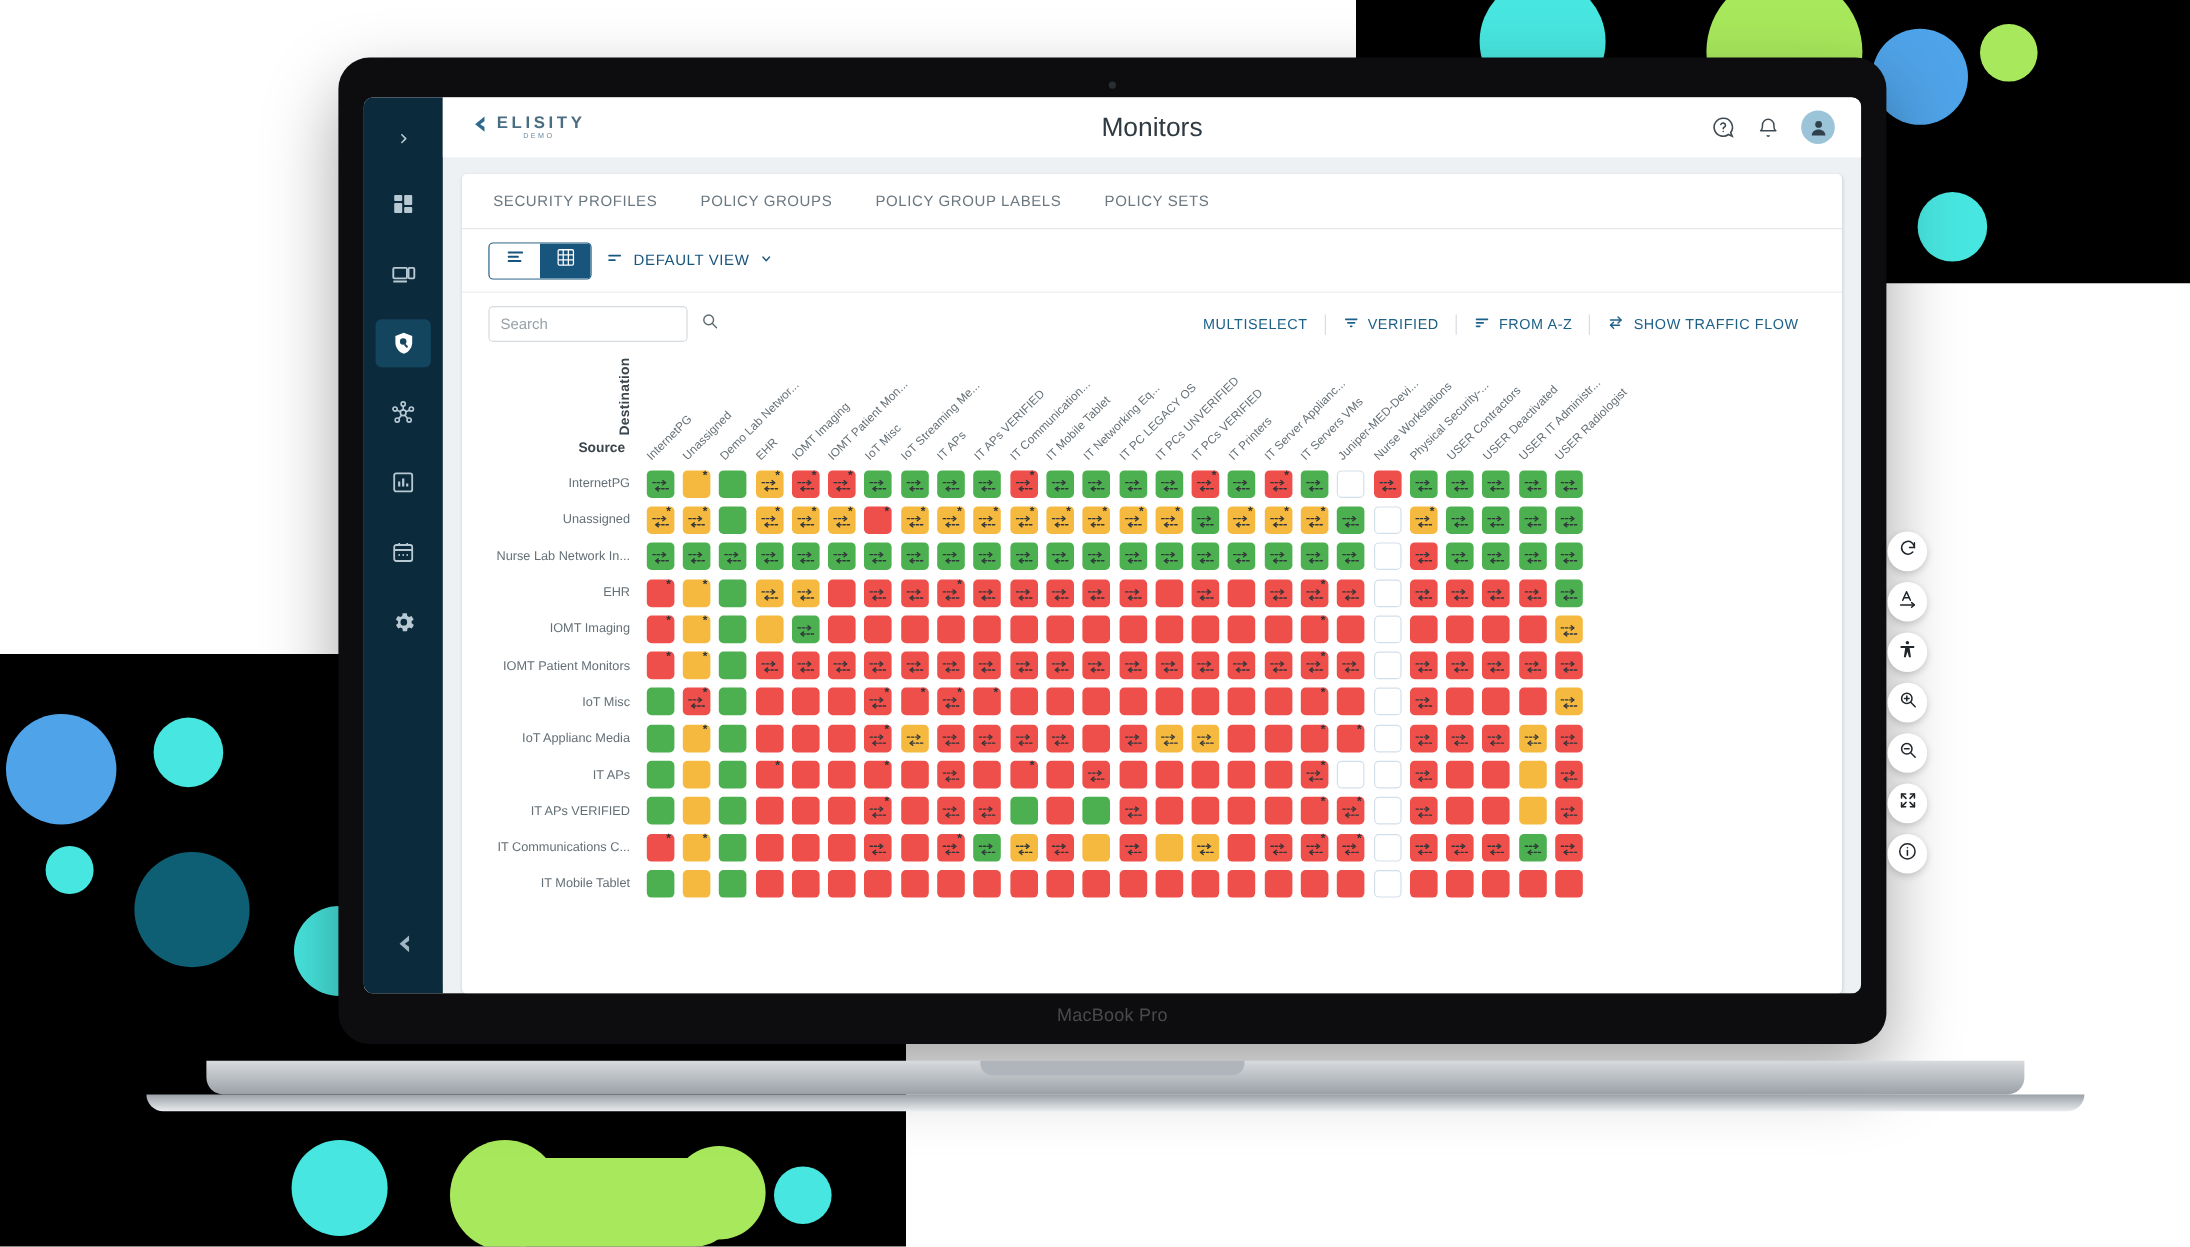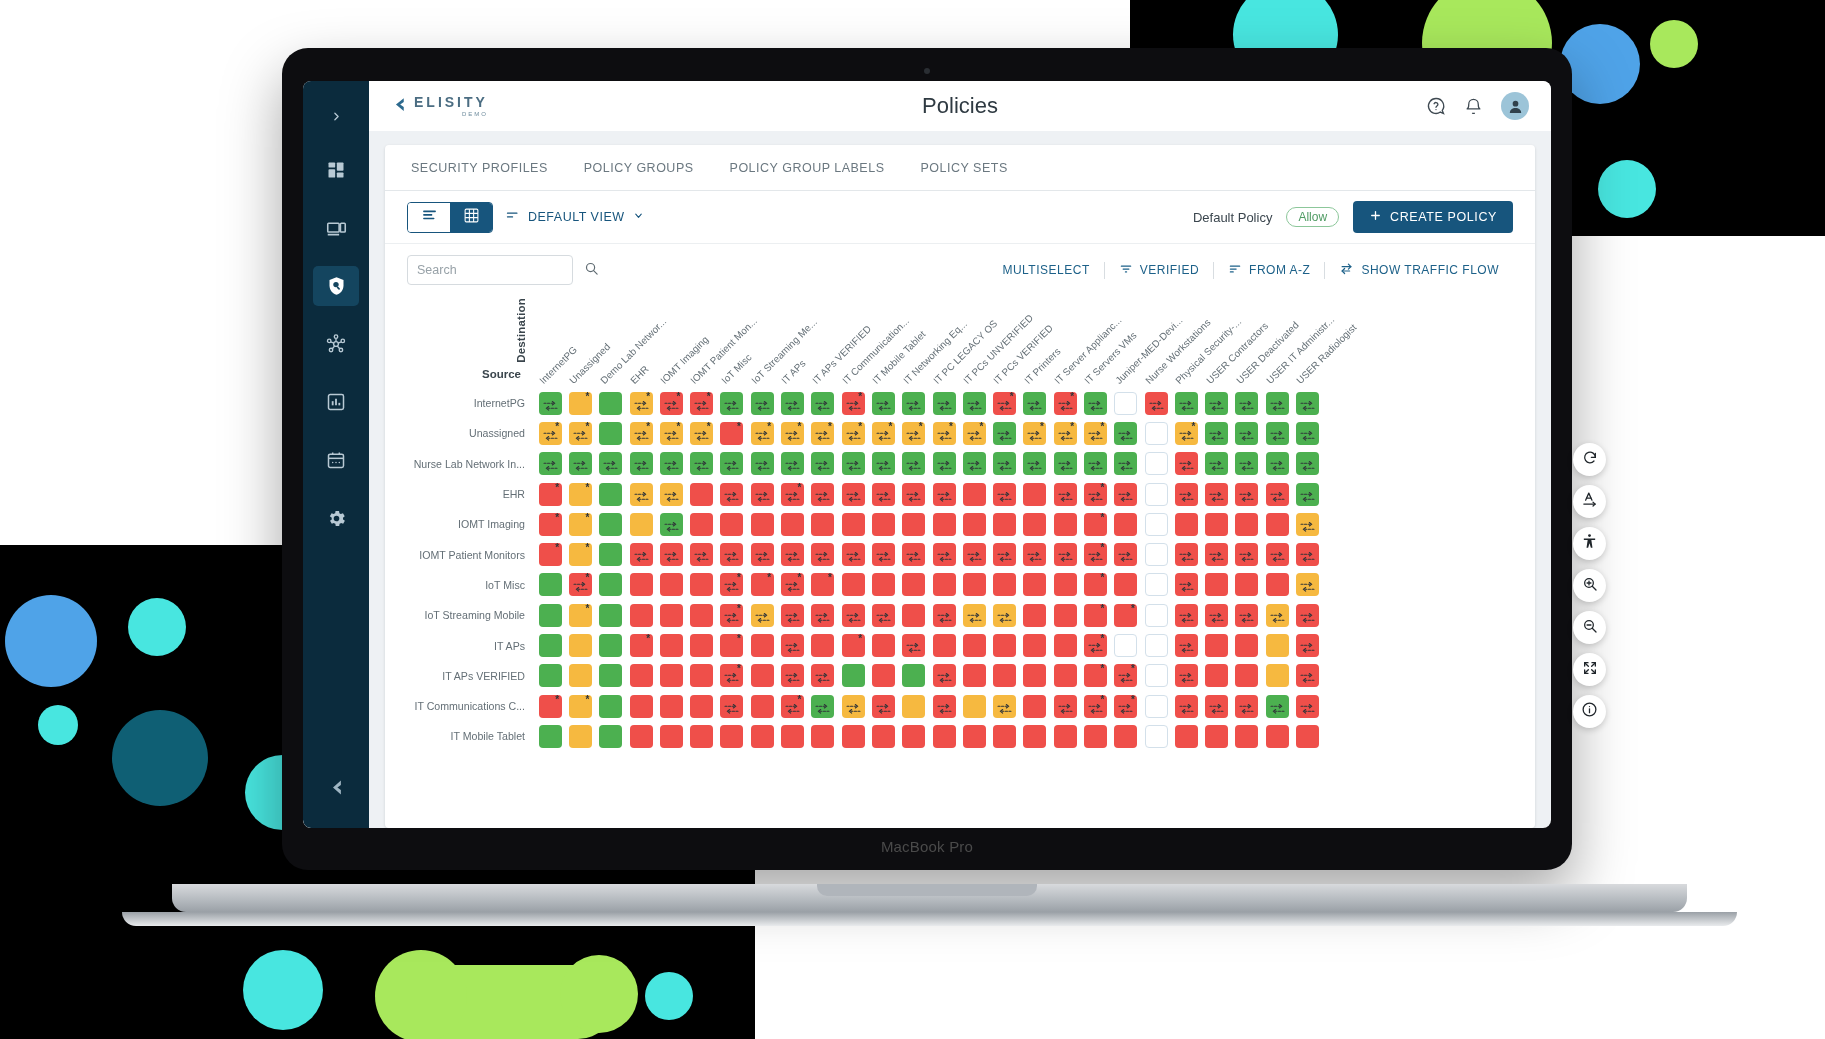--- a/index.html
+++ b/index.html
@@ -71,21 +71,21 @@
   
   .main { flex: 1 1 auto; display: flex; flex-direction: column; min-width: 0; }
 
   .topbar {
     height: 50px; background: #ffffff; display: flex; align-items: center;
     padding: 0 22px; position: relative; flex: 0 0 50px;
     border-radius: 0 8px 0 0;
   }
   .logo { display: flex; align-items: center; gap: 6px; }
   .logo-mark { color: #2d6a8e; }
-  .logo-txt { display: flex; flex-direction: column; align-items: flex-end; line-height: 1; }
+  .logo-txt { display: flex; flex-direction: column; align-items: flex-start; line-height: 1; }
   .logo-word { font-size: 14px; letter-spacing: 3px; color: #4b6d82; font-weight: 700; }
   .logo-sub { font-size: 6px; letter-spacing: 2px; color: #6d8b9d; margin-top: 2px; margin-left: 22px; }
   .page-title {
     position: absolute; left: 0; right: 0; text-align: center;
     font-size: 22px; color: #2f3a42; font-weight: 400; pointer-events: none;
   }
   .top-actions { margin-left: auto; display: flex; align-items: center; gap: 18px; z-index: 2; }
   .top-icon { color: #3f4a52; display:flex; align-items:center; }
   .avatar {
     width: 28px; height: 28px; border-radius: 50%; background: #9cc4d8;
@@ -356,21 +356,21 @@
                   <svg width="17" height="17" viewBox="0 0 24 24" fill="#2d6a8e">
                       <path d="M18 3 7 12l11 9v-5.6l-5-3.4 5-3.4V3z"></path>
                     </svg>
                 </span>
                 <span class="logo-txt">
                   <span class="logo-word">ELISITY</span>
                   <span class="logo-sub">DEMO</span>
                 </span>
               </div>
 
-              <div class="page-title">Policies</div>
+              <div class="page-title">Monitors</div>
 
               <div class="top-actions">
                 <span class="top-icon">
                   <svg width="20" height="20" viewBox="0 0 24 24" fill="none" stroke="#3f4a52" stroke-width="1.6">
                       <path d="M12 3a9 9 0 1 0 5.2 16.3L21 21l-1.5-3.7A9 9 0 0 0 12 3z"></path>
                       <path d="M9.7 9.3a2.4 2.4 0 0 1 4.6.9c0 1.6-2.3 1.9-2.3 3.3" stroke-linecap="round"></path>
                       <circle cx="12" cy="16.3" r=".8" fill="#3f4a52" stroke="none"></circle>
                     </svg>
                 </span>
                 <span class="top-icon">
@@ -438,33 +438,20 @@
                         </svg>
                     </span>
                     <span>DEFAULT VIEW</span>
                     <span>
                       <svg width="11" height="11" viewBox="0 0 24 24" fill="none" stroke="#17557d" stroke-width="2.4" stroke-linecap="round" stroke-linejoin="round">
                           <polyline points="6 9 12 16 18 9"></polyline>
                         </svg>
                     </span>
                   </div>
 
-                  <div class="toolbar-right">
-                    <span class="def-policy">Default Policy</span>
-                    <span class="pill-allow">Allow</span>
-                    <button class="btn-create">
-                      <span>
-                        <svg width="13" height="13" viewBox="0 0 24 24" fill="none" stroke="#fff" stroke-width="2.4" stroke-linecap="round">
-                            <line x1="12" y1="5" x2="12" y2="19"></line>
-                            <line x1="5" y1="12" x2="19" y2="12"></line>
-                          </svg>
-                      </span>
-                      <span>CREATE POLICY</span>
-                    </button>
-                  </div>
                 </div>
 
                 <div class="searchrow">
                   <div class="search-box">
                     <input type="text" placeholder="Search" style="">
                     <span>
                       <svg width="15" height="15" viewBox="0 0 24 24" fill="none" stroke="#5f6b72" stroke-width="1.9" stroke-linecap="round">
                           <circle cx="10.5" cy="10.5" r="6.5"></circle>
                           <line x1="15.4" y1="15.4" x2="21" y2="21"></line>
                         </svg>
@@ -600,21 +587,21 @@
 
                   <div class="grid-body">
                     <div class="row-labels" id="rowLabels">
                         <div class="row-label">InternetPG</div>
                         <div class="row-label">Unassigned</div>
                         <div class="row-label">Nurse Lab Network In...</div>
                         <div class="row-label">EHR</div>
                         <div class="row-label">IOMT Imaging</div>
                         <div class="row-label">IOMT Patient Monitors</div>
                         <div class="row-label">IoT Misc</div>
-                        <div class="row-label">IoT Streaming Mobile</div>
+                        <div class="row-label">IoT Applianc Media</div>
                         <div class="row-label">IT APs</div>
                         <div class="row-label">IT APs VERIFIED</div>
                         <div class="row-label">IT Communications C...</div>
                         <div class="row-label">IT Mobile Tablet</div>
                       </div>
                     <div class="rows" id="gridRows">
                         <div class="mrow">
                           <div class="cell">
                             <div class="chip g">
                               <span class="arrows"><svg width="15" height="12" viewBox="0 0 16 13" fill="none" stroke="#2f3438" stroke-width="1.2" stroke-linecap="round">

